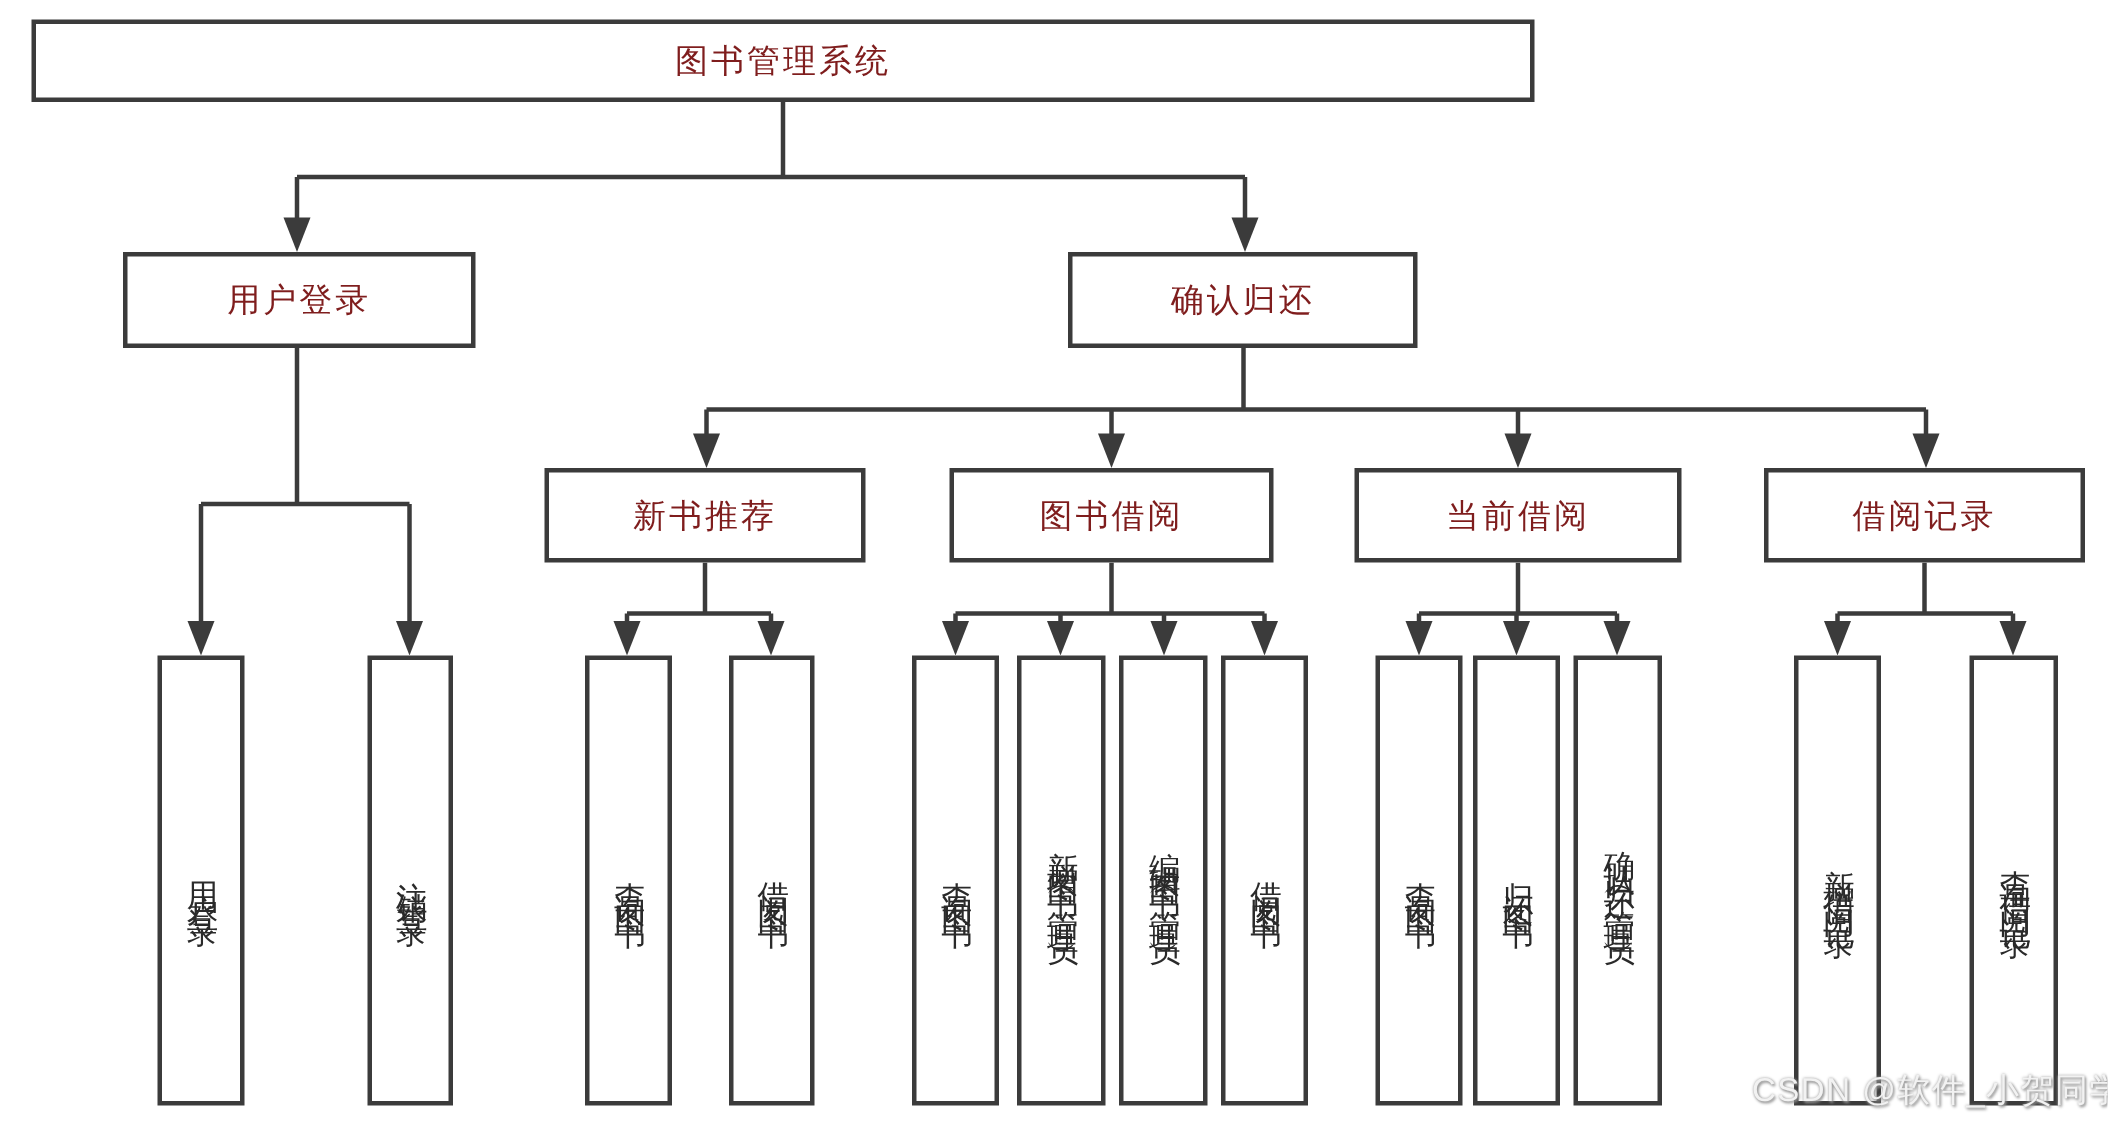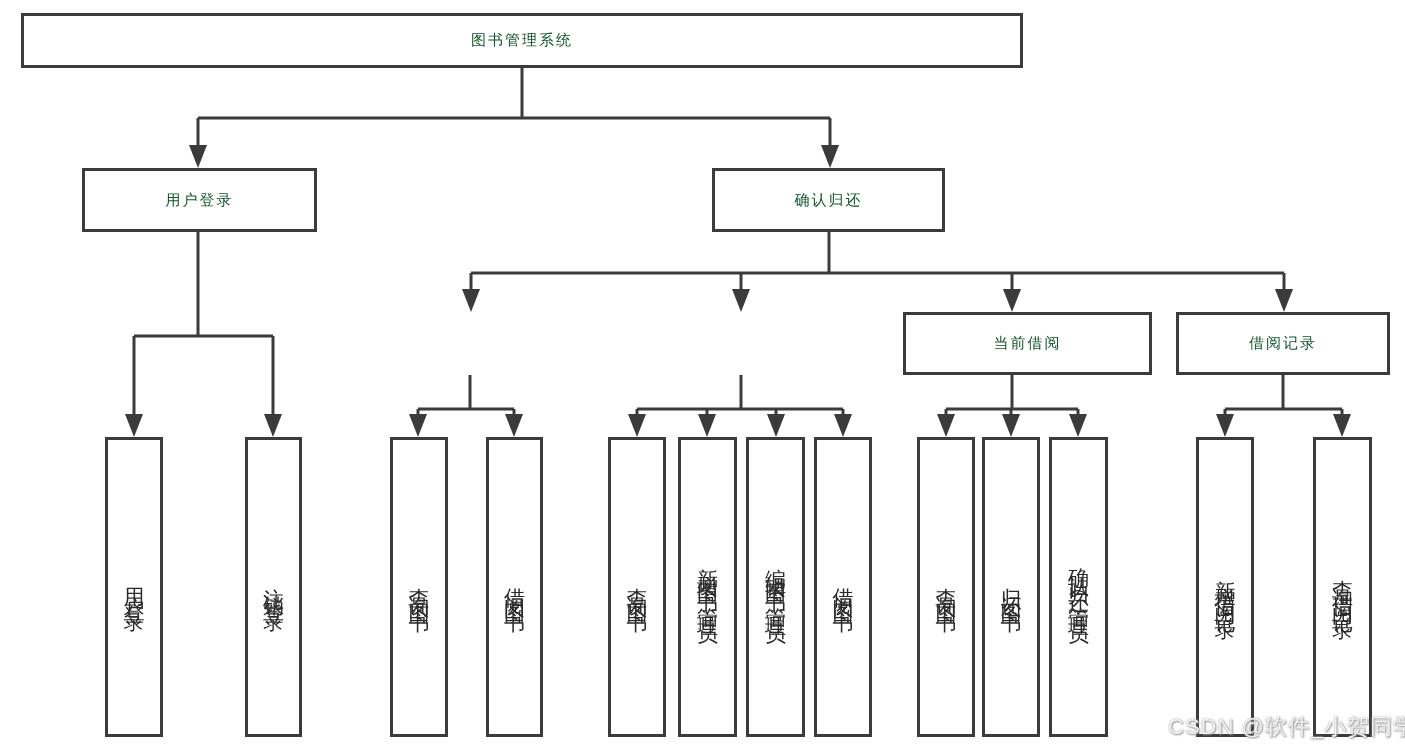--- a/index.html
+++ b/index.html
@@ -26,23 +26,23 @@
     pointer-events: none;
   }
   .hnode {
     position: absolute;
     box-sizing: border-box;
     border: 3px solid #3b3b3b;
     background: #ffffff;
     display: flex;
     align-items: center;
     justify-content: center;
-    font-size: 15px;
+    font-size: 22px;
     letter-spacing: 2px;
-    color: #14532d;
+    color: #7f1d1d;
     white-space: nowrap;
   }
   .vnode {
     position: absolute;
     box-sizing: border-box;
     border: 3px solid #3b3b3b;
     background: #ffffff;
     display: flex;
     align-items: center;
     justify-content: center;
@@ -135,21 +135,23 @@
       <polygon points="1216,414 1234,414 1225,437"></polygon>
       <polygon points="1333,414 1351,414 1342,437"></polygon>
     </g>
   </svg>
 
   <div class="hnode" style="left:21px; top:13px; width:1002px; height:55px;">图书管理系统</div>
 
   <div class="hnode" style="left:82px; top:168px; width:235px; height:64px;">用户登录</div>
   <div class="hnode" style="left:712px; top:168px; width:233px; height:64px;">确认归还</div>
 
-  <div class="hnode" style="left:903px; top:312px; width:249px; height:63px;text-align:center;">当前借阅</div>
+  <div class="hnode" style="left:363px; top:312px; width:214px; height:63px;">新书推荐</div>
+  <div class="hnode" style="left:633px; top:312px; width:216px; height:63px;">图书借阅</div>
+  <div class="hnode" style="left:903px; top:312px; width:218px; height:63px;text-align:center;">当前借阅</div>
   <div class="hnode" style="left:1176px; top:312px; width:214px; height:63px;">借阅记录</div>
 
   <div class="vnode" style="left:105px;">用户登录</div>
   <div class="vnode" style="left:245px; width:57px;">注销登录</div>
 
   <div class="vnode" style="left:390px;">查询图书</div>
   <div class="vnode" style="left:486px; width:57px;">借阅图书</div>
 
   <div class="vnode" style="left:608px;">查询图书</div>
   <div class="vnode" style="left:678px; width:59px;">新增图书（管理员）</div>

